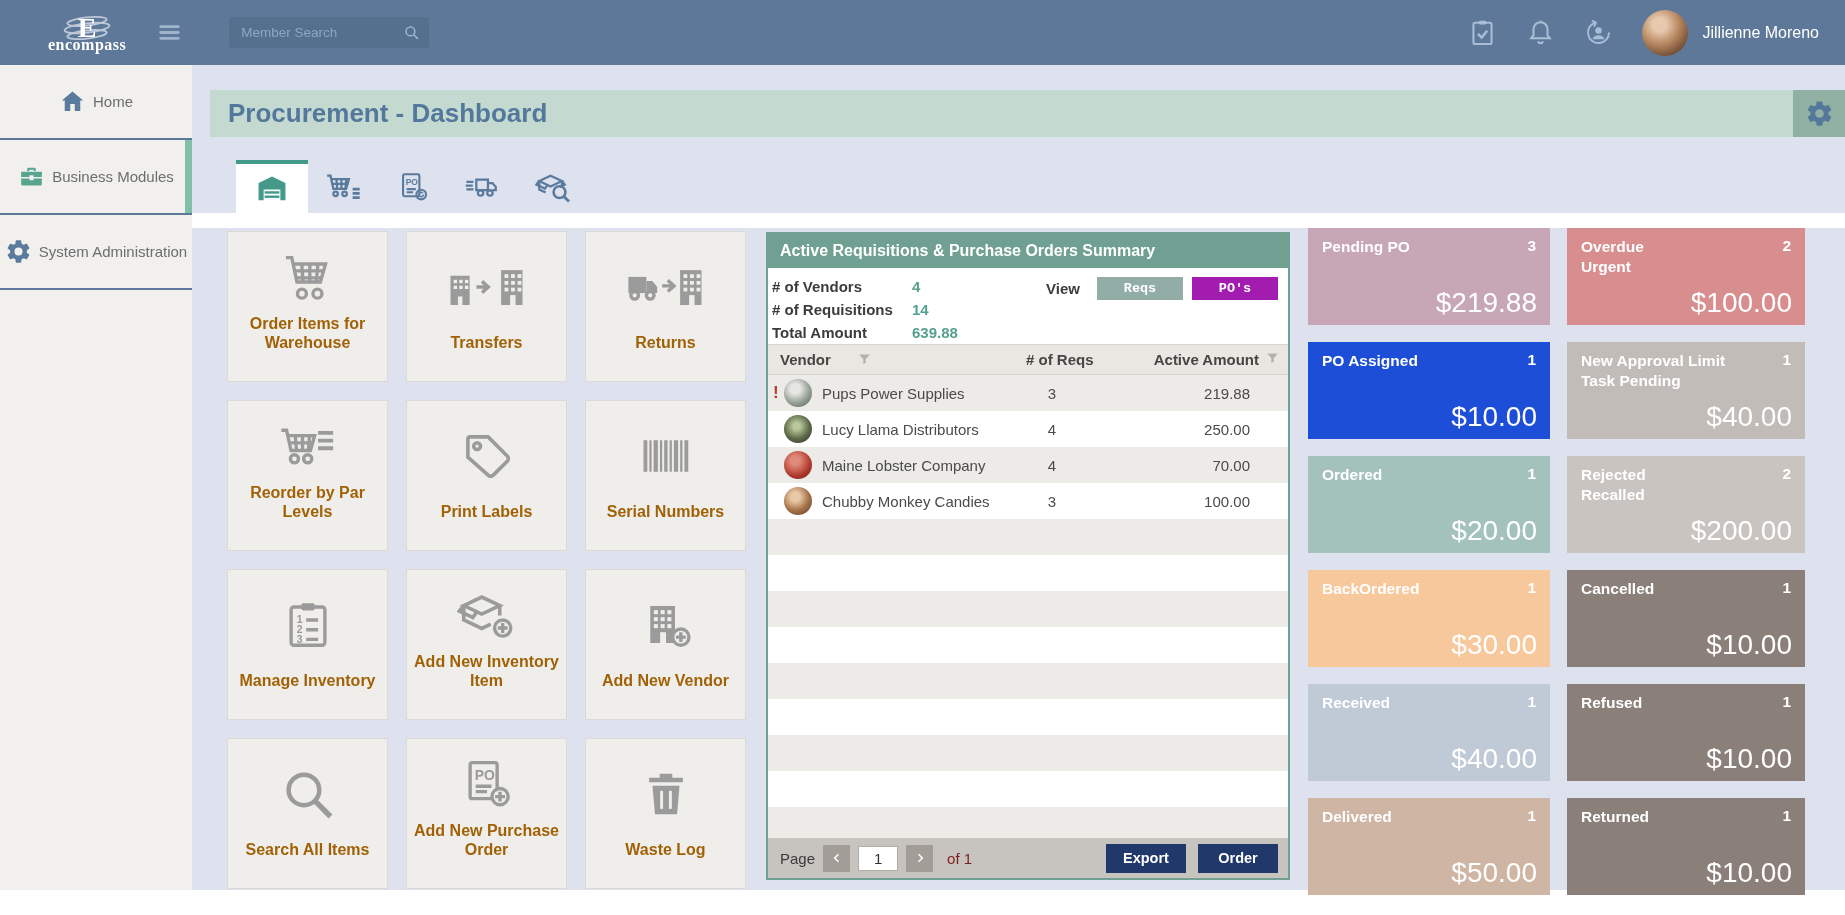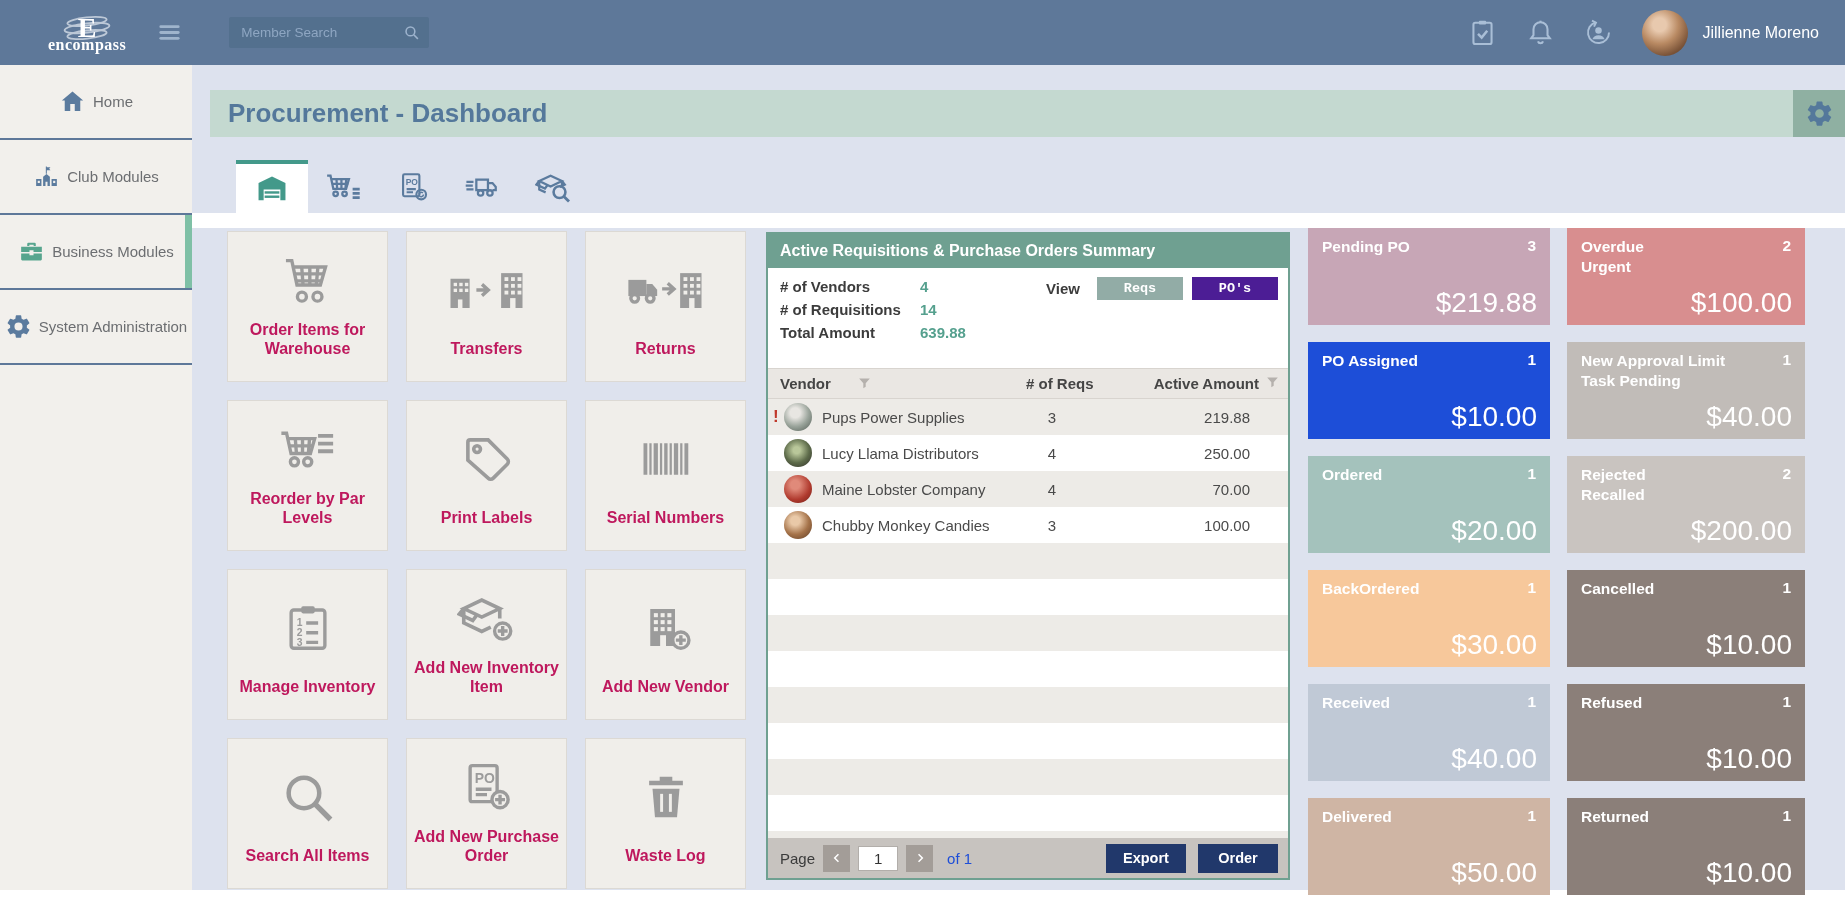--- a/index.html
+++ b/index.html
@@ -53,38 +53,38 @@
   .tab.active{width:72px;background:#fff;border-top:4px solid #43998a;color:#43998a}
   .whitestrip{position:absolute;left:192px;top:213px;width:1653px;height:15px;background:#fff;z-index:2}
 
   
   .actions{position:absolute;left:227px;top:231px;display:grid;z-index:2;
     grid-template-columns:repeat(3,161px);grid-auto-rows:151px;gap:18px}
   .action-tile{background:#f0eeea;border:1px solid #dcd9d4;display:flex;flex-direction:column;
     align-items:center;cursor:pointer}
   .tile-icon{flex:1;display:flex;align-items:center;justify-content:center;color:#9b9b9b;padding-top:8px}
   .tile-icon svg{height:54px;width:auto}
-  .tile-label{font-size:16px;font-weight:700;color:#be185d;text-align:center;line-height:1.22;
-    padding:0 6px 22px}
+  .tile-label{font-size:16px;font-weight:700;color:#a16207;text-align:center;line-height:1.22;
+    padding:0 6px 28px}
 
   
   .summary{position:absolute;left:766px;top:232px;width:524px;height:648px;background:#fff;
     border:2px solid #6fa091;display:flex;flex-direction:column;z-index:2}
   .sum-header{height:34px;flex:none;background:#6fa091;color:#fff;font-size:16px;font-weight:700;
     display:flex;align-items:center;padding-left:12px}
-  .sum-stats{position:relative;height:100px;flex:none;padding:8px 12px}
+  .sum-stats{position:relative;height:76px;flex:none;padding:8px 4px}
   .stat-row{display:flex;height:21px;align-items:center;margin-bottom:2px}
   .stat-label{width:140px;font-size:15px;font-weight:700;color:#3c3c3c}
   .stat-value{font-size:15px;font-weight:700;color:#55a08e}
   .view-label{position:absolute;left:278px;top:12px;font-size:15px;font-weight:700;color:#3c3c3c}
   .view-btns{position:absolute;right:10px;top:9px;display:flex;gap:9px}
   .vbtn{width:86px;height:23px;border:none;color:#fff;font-size:13.5px;font-weight:700;
     font-family:Liberation Mono, monospace;cursor:pointer}
   .vbtn.on{background:#92aca6}
-  .vbtn.off{background:#4c1d95}
+  .vbtn.off{background:#a21caf}
   .sum-thead{height:31px;flex:none;background:#eae7e3;border-top:1px solid #d8d4cf;
     border-bottom:1px solid #d8d4cf;display:flex;align-items:center;font-size:15px;font-weight:700;
     color:#454545;position:relative}
   .th-vendor{margin-left:12px}
   .th-funnel{color:#b5b1ad;margin-left:26px;display:flex;cursor:pointer}
   .th-funnel svg{width:15px;height:15px}
   .th-reqs{position:absolute;left:258px}
   .th-amount-grp{position:absolute;right:8px;display:flex;gap:6px}
   .tbody{flex:1;overflow:hidden}
   .trow{height:36px;display:flex;align-items:center;position:relative;font-size:15px;color:#4a4a4a;cursor:pointer}
@@ -99,21 +99,21 @@
   .tcell-reqs{position:absolute;left:258px;width:52px;text-align:center}
   .tcell-amount{position:absolute;right:38px}
   .sum-footer{height:40px;flex:none;background:#c7c3bf;display:flex;align-items:center;
     padding:0 10px 0 12px;gap:8px}
   .pg-label{font-size:15px;color:#3b3b3b}
   .pg-btn{width:27px;height:27px;background:#a39d98;border:none;color:#fff;display:flex;
     align-items:center;justify-content:center;cursor:pointer}
   .pg-btn svg{width:14px;height:14px}
   .pg-input{width:40px;height:25px;border:1px solid #b2aeaa;text-align:center;font-size:15px;
     font-family:inherit;color:#333;background:#fff}
-  .pg-of{font-size:15px;color:#1d4ed8;margin-left:6px}
+  .pg-of{font-size:15px;color:#7f1d1d;margin-left:6px}
   .ftr-spacer{flex:1}
   .ftr-btn{width:80px;height:29px;background:#21386b;color:#fff;border:none;font-size:14.5px;
     font-weight:700;font-family:inherit;cursor:pointer;margin-left:4px}
 
   
   .tiles{position:absolute;left:1308px;top:228px;display:grid;z-index:2;
     grid-template-columns:242px 238px;grid-auto-rows:97px;column-gap:17px;row-gap:17px}
   .status-tile{position:relative;color:#fff;cursor:pointer}
   .st-label{position:absolute;left:14px;top:9px;font-size:15.5px;font-weight:700;line-height:1.3;
     white-space:pre-line}
@@ -184,33 +184,20 @@
   </div>
 
   <div class="sidebar">
       <div class="side-item">
     <span class="side-icon">
           <svg viewBox="0 0 24 24" fill="currentColor">
             <path d="M12 3 2.5 11h2.6v9.5H10v-6.2h4v6.2h4.9V11h2.6z"></path>
           </svg>
         </span>
     <span class="side-label">Home</span>
-
-  </div>
-      <div class="side-item">
-    <span class="side-icon">
-          <svg viewBox="0 0 24 24" fill="currentColor">
-            <path d="M9 20.5v-8.2l3-2.6 3 2.6v8.2h-2.1v-3.8h-1.8v3.8z"></path>
-            <path d="M2.8 20.5v-6.3h4.7v6.3zM16.5 20.5v-6.3h4.7v6.3z"></path>
-            <path d="M11.4 9.5V3.2h.9v.6h3.2l-1.1 1.3 1.1 1.3h-3.2v3.1z"></path>
-            <rect x="4.2" y="15.8" width="1.9" height="2" fill="#f2f0ec"></rect>
-            <rect x="17.9" y="15.8" width="1.9" height="2" fill="#f2f0ec"></rect>
-          </svg>
-        </span>
-    <span class="side-label">Club Modules</span>
 
   </div>
       <div class="side-item active">
     <span class="side-icon">
           <svg viewBox="0 0 24 24" fill="currentColor">
             <path d="M9.3 4.2h5.4a1.1 1.1 0 0 1 1.1 1.1V7h-1.9V6h-3.8v1H8.2V5.3a1.1 1.1 0 0 1 1.1-1.1z"></path>
             <path d="M2.8 7.8h18.4v4.7h-7.4v-1.7h-3.6v1.7H2.8z"></path>
             <path d="M2.8 13.8h7.4v1.6h3.6v-1.6h7.4v5.1a1 1 0 0 1-1 1H3.8a1 1 0 0 1-1-1z"></path>
           </svg>
         </span>

